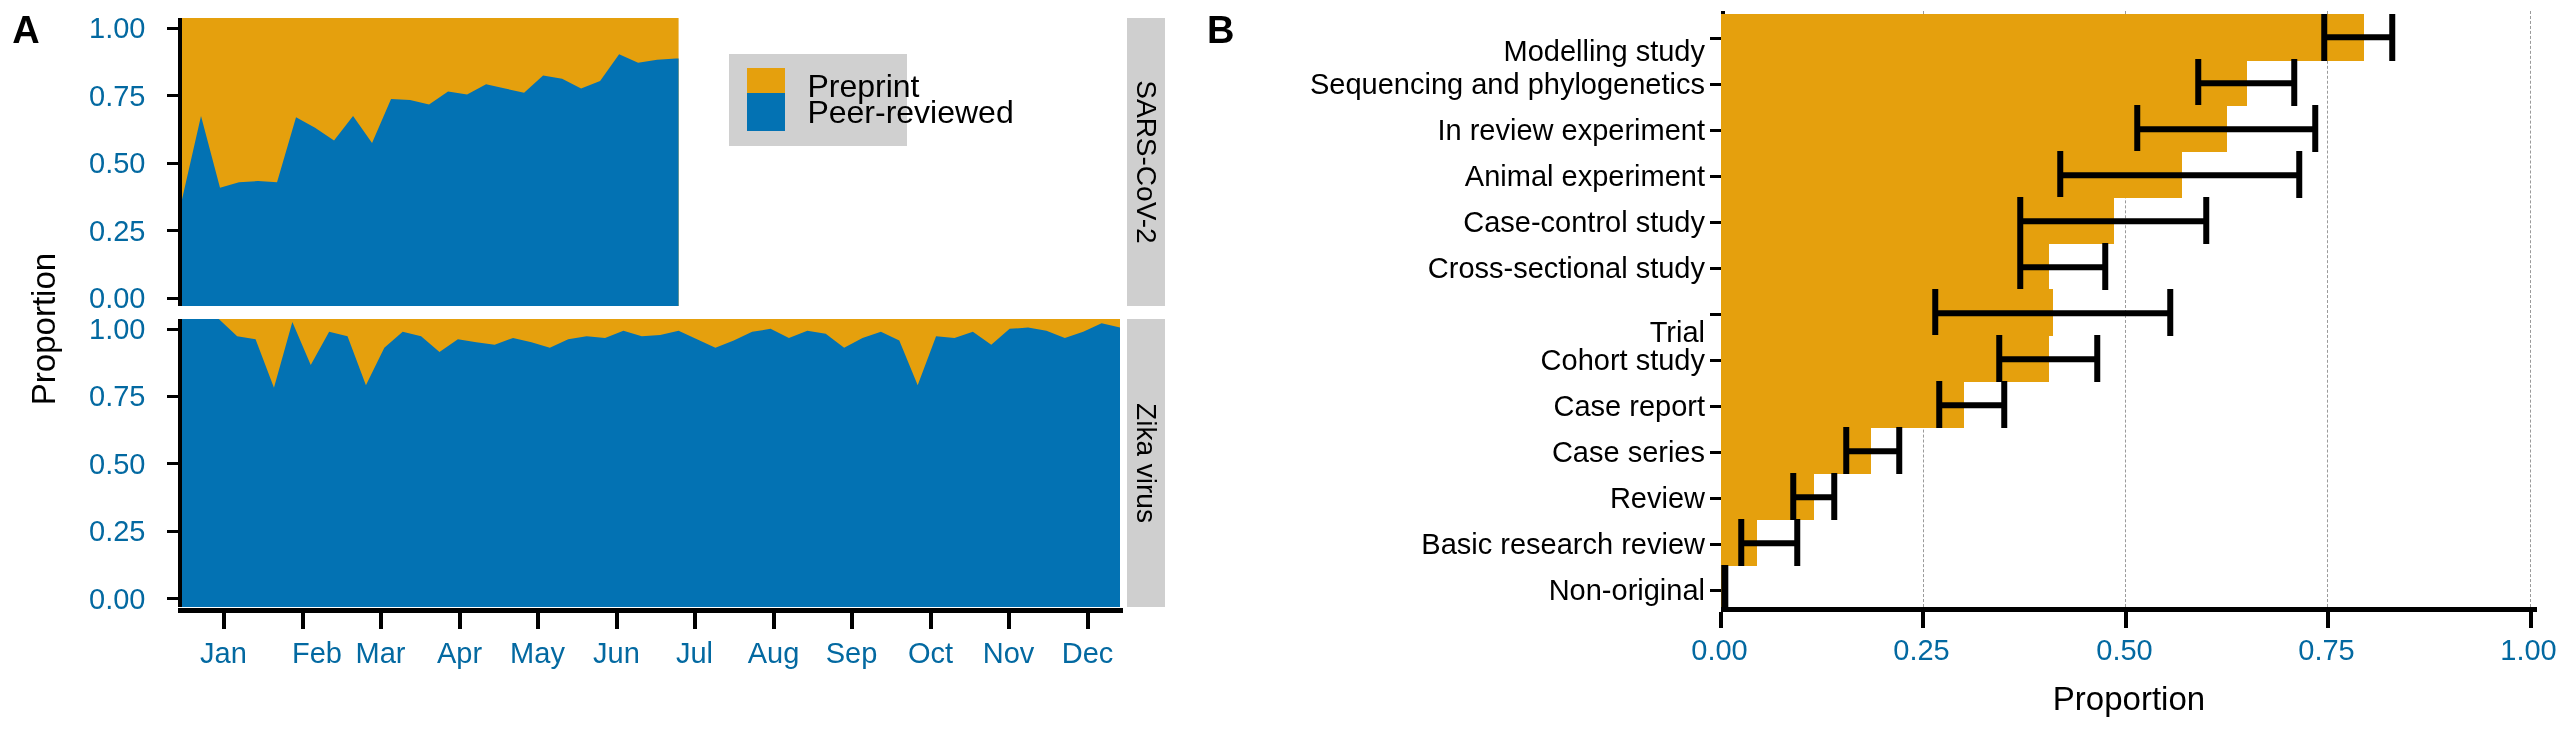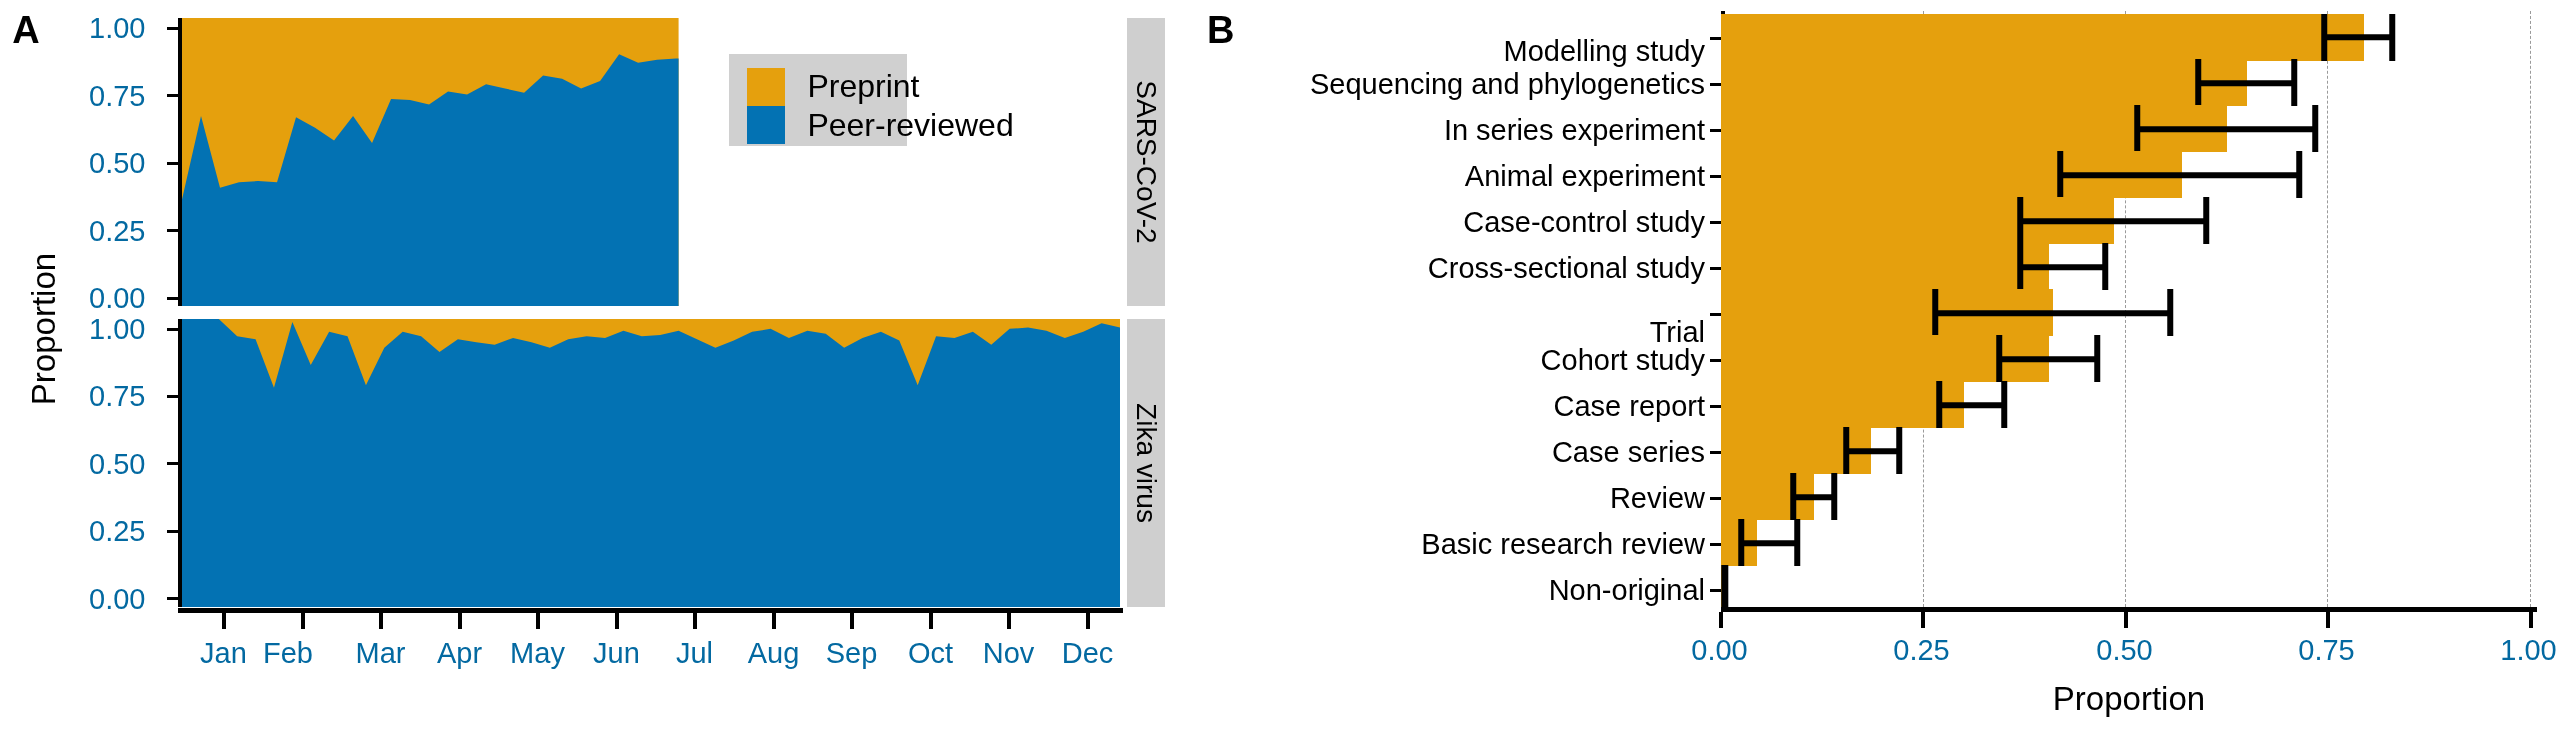--- a/index.html
+++ b/index.html
@@ -117,52 +117,52 @@
     <div class="tickmark" style="left:536px;top:613px;width:3.7px;height:16px;"></div>
     <div class="tickmark" style="left:615px;top:613px;width:3.7px;height:16px;"></div>
     <div class="tickmark" style="left:693px;top:613px;width:3.7px;height:16px;"></div>
     <div class="tickmark" style="left:772px;top:613px;width:3.7px;height:16px;"></div>
     <div class="tickmark" style="left:850px;top:613px;width:3.7px;height:16px;"></div>
     <div class="tickmark" style="left:929px;top:613px;width:3.7px;height:16px;"></div>
     <div class="tickmark" style="left:1007px;top:613px;width:3.7px;height:16px;"></div>
     <div class="tickmark" style="left:1086px;top:613px;width:3.7px;height:16px;"></div>
 
     <div class="tick-label" style="left:184px;top:637px;width:79px;text-align:center;">Jan</div>
-    <div class="tick-label" style="left:263px;top:637px;width:79px;text-align:left;">Feb</div>
+    <div class="tick-label" style="left:263px;top:637px;width:79px;text-align:right;">Feb</div>
     <div class="tick-label" style="left:341px;top:637px;width:79px;text-align:center;">Mar</div>
     <div class="tick-label" style="left:420px;top:637px;width:79px;text-align:center;">Apr</div>
     <div class="tick-label" style="left:498px;top:637px;width:79px;text-align:center;">May</div>
     <div class="tick-label" style="left:577px;top:637px;width:79px;text-align:center;">Jun</div>
     <div class="tick-label" style="left:655px;top:637px;width:79px;text-align:center;">Jul</div>
     <div class="tick-label" style="left:734px;top:637px;width:79px;text-align:center;">Aug</div>
     <div class="tick-label" style="left:812px;top:637px;width:79px;text-align:center;">Sep</div>
     <div class="tick-label" style="left:891px;top:637px;width:79px;text-align:center;">Oct</div>
     <div class="tick-label" style="left:969px;top:637px;width:79px;text-align:center;">Nov</div>
     <div class="tick-label" style="left:1048px;top:637px;width:79px;text-align:center;">Dec</div>
 
     <div id="legendA" style="left:729px;top:54px;width:178px;height:92px;">
       <div class="legend-row" style="left:18.4px;top:13.5px;">
         <span class="legend-key" style="background:#E5A00D;"></span>
         <span class="legend-text">Preprint</span>
       </div>
-      <div class="legend-row" style="left:18.4px;top:52px;justify-content:space-between;">
+      <div class="legend-row" style="left:18.4px;top:39px;justify-content:space-between;">
         <span class="legend-key" style="background:#0372B3;"></span>
         <span class="legend-text">Peer-reviewed</span>
       </div>
     </div>
 
   </div>
 
   <div id="panelB">
 
     <div class="panel-letter" style="left:4.9px;top:11px;">B</div>
 
     <div class="cat-label" style="left:37px;top:51px;width:466px;">Modelling study</div>
     <div class="cat-label" style="left:37px;top:84px;width:466px;">Sequencing and phylogenetics</div>
-    <div class="cat-label" style="left:37px;top:130px;width:466px;">In series experiment</div>
+    <div class="cat-label" style="left:37px;top:130px;width:466px;">In review experiment</div>
     <div class="cat-label" style="left:37px;top:176px;width:466px;">Animal experiment</div>
     <div class="cat-label" style="left:37px;top:222px;width:466px;">Case-control study</div>
     <div class="cat-label" style="left:37px;top:268px;width:466px;">Cross-sectional study</div>
     <div class="cat-label" style="left:37px;top:332px;width:466px;">Trial</div>
     <div class="cat-label" style="left:37px;top:360px;width:466px;">Cohort study</div>
     <div class="cat-label" style="left:37px;top:406px;width:466px;">Case report</div>
     <div class="cat-label" style="left:37px;top:452px;width:466px;">Case series</div>
     <div class="cat-label" style="left:37px;top:498px;width:466px;">Review</div>
     <div class="cat-label" style="left:37px;top:544px;width:466px;">Basic research review</div>
     <div class="cat-label" style="left:37px;top:590px;width:466px;">Non-original</div>

